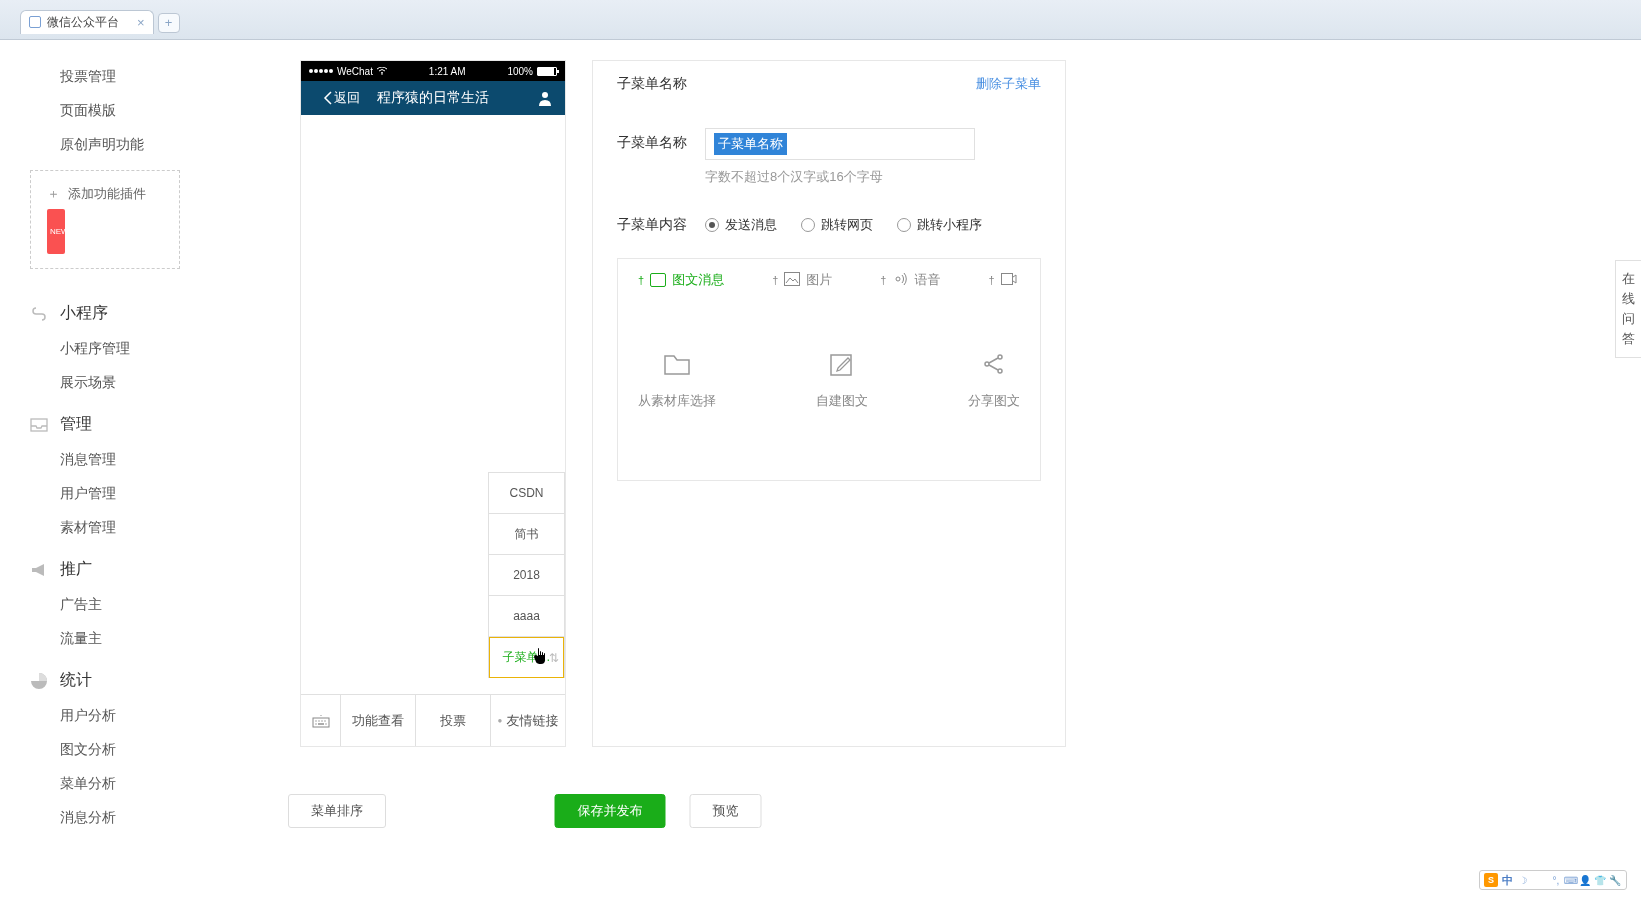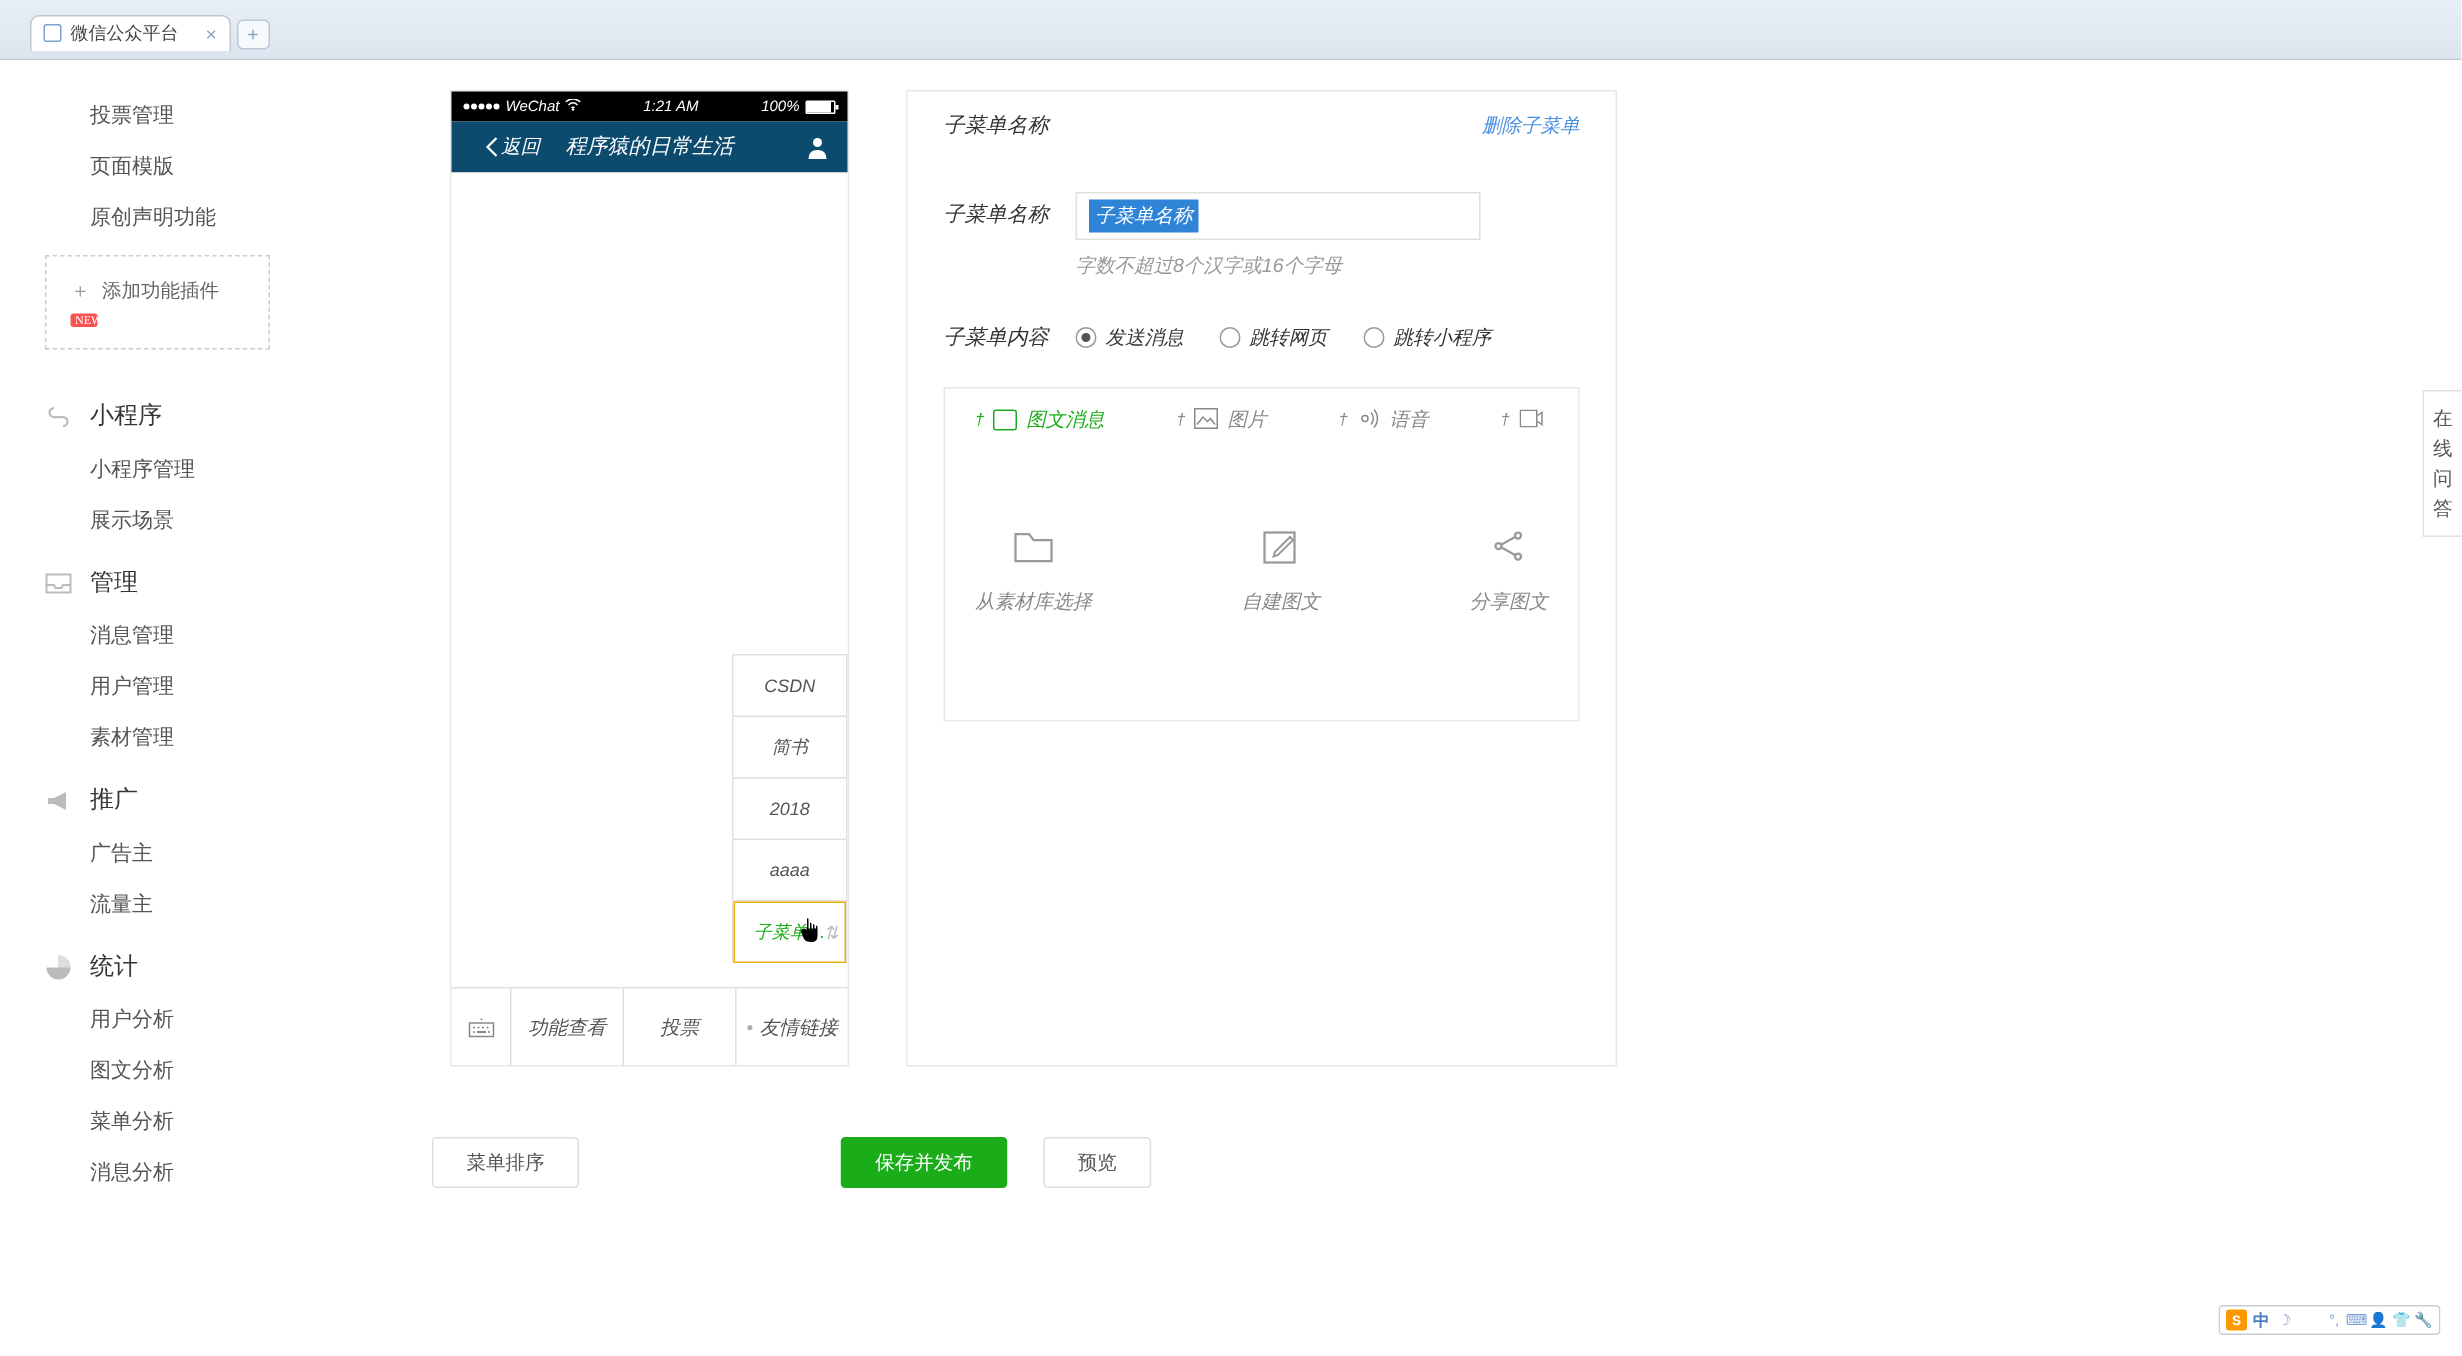--- a/index.html
+++ b/index.html
@@ -14,24 +14,24 @@
     .tab-add { width: 22px; height: 20px; border: 1px solid #bcc7d4; border-radius: 4px; background: #f7fafd; display: flex; align-items: center; justify-content: center; color: #8aa5c6; font-size: 13px; margin-top: 6px; cursor: pointer; }
     
     
     .main { display: flex; }
     .sidebar { width: 220px; padding-left: 30px; padding-top: 20px; }
     .sb-item { padding: 8px 0 8px 30px; color: #555; cursor: pointer; font-size: 14px; }
     .sb-header { padding: 14px 0 8px 0; color: #353535; font-size: 16px; display: flex; align-items: center; gap: 12px; }
     .sb-icon { width: 18px; height: 18px; display: inline-flex; align-items: center; justify-content: center; }
     .add-plugin { border: 1px dashed #ccc; padding: 14px 16px; margin: 8px 0 20px 0; color: #666; cursor: pointer; display: flex; flex-direction: column; gap: 6px; width: 150px; }
     .add-plugin-row { display: flex; align-items: center; gap: 8px; }
-    .new-badge { background: #fa5151; color: #fff; font-size: 8px; padding: 0 3px; border-radius: 2px; width: 18px; text-align: center; font-family: Liberation Serif, serif; }
-    
-    
-    .content { flex: 1; padding: 20px 30px 40px 80px; display: flex; gap: 38px; position: relative; font-style: italic; }
+    .new-badge { background: #fa5151; color: #fff; font-size: 8px; padding: 18px 3px; border-radius: 2px; width: 18px; text-align: center; }
+    
+    
+    .content { flex: 1; padding: 20px 30px 40px 80px; display: flex; gap: 26px; position: relative; }
     
     
     .phone { width: 266px; border: 1px solid #e7e7e7; display: flex; flex-direction: column; }
     .phone-status { background: #000; color: #fff; height: 20px; display: flex; align-items: center; justify-content: space-between; padding: 0 8px; font-size: 10px; }
     .status-left, .status-right { display: flex; align-items: center; gap: 4px; }
     .signal-dots { display: flex; gap: 1px; }
     .signal-dots span { width: 4px; height: 4px; background: #fff; border-radius: 50%; }
     .battery { width: 20px; height: 9px; border: 1px solid #fff; border-radius: 1px; position: relative; }
     .battery::after { content: ''; position: absolute; right: -3px; top: 2px; width: 2px; height: 3px; background: #fff; }
     .battery-fill { background: #fff; height: 100%; width: 90%; }

